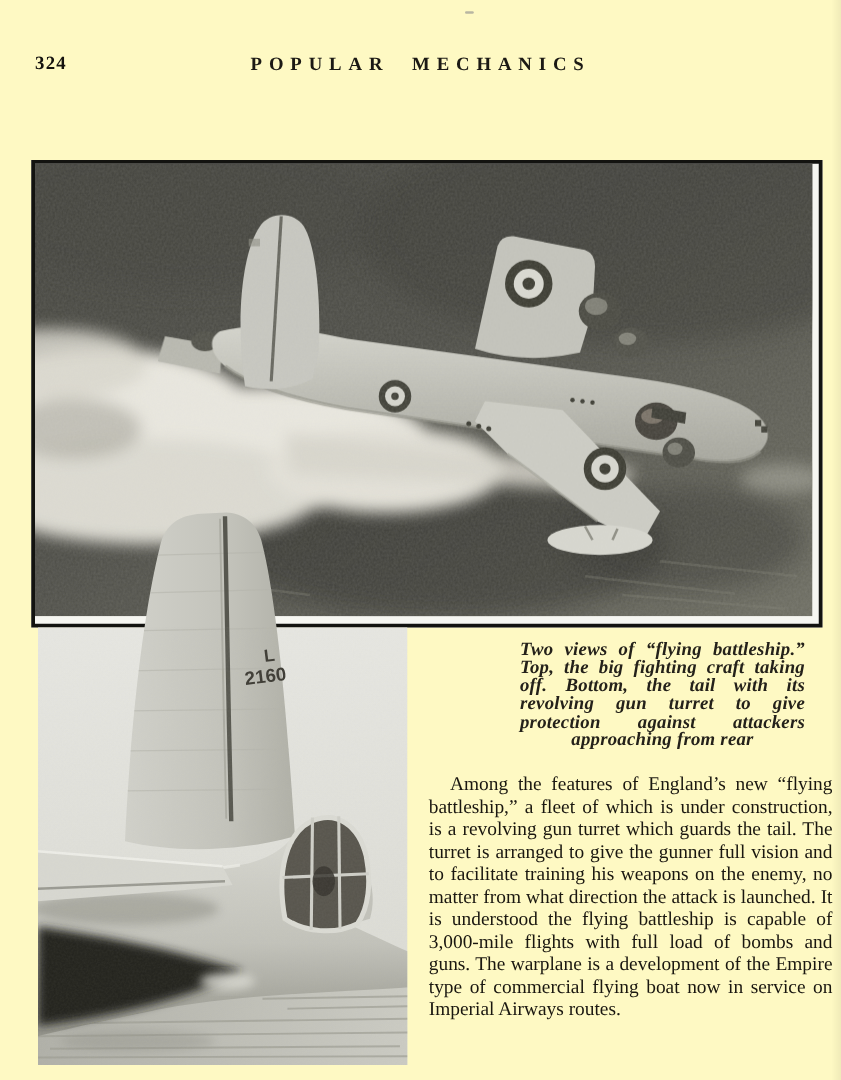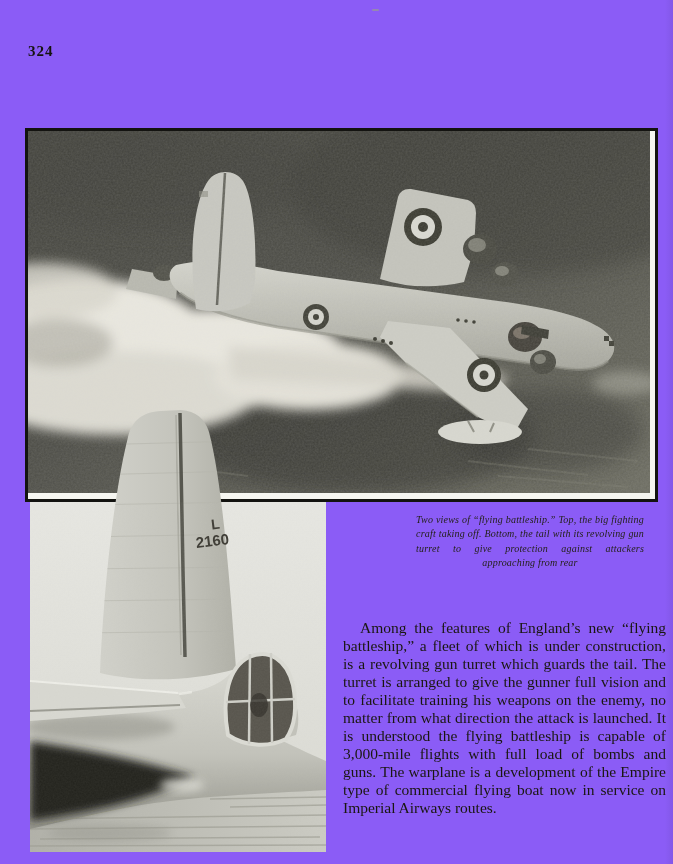--- a/index.html
+++ b/index.html
@@ -1,18 +1,18 @@
 <!DOCTYPE html>
 <html><head>
 <meta charset="utf-8">
 <style>
   html,body{margin:0;padding:0;background:#ffffff;}
   .page{
     position:relative;width:673px;height:864px;overflow:hidden;
-    background:#8b5cf6;
+    background:#fef9c3;
     font-family:"Liberation Serif", serif;color:#15130f;
   }
   .page::after{ 
     content:"";position:absolute;top:0;right:0;width:8px;height:100%;
     background:linear-gradient(to right, rgba(0,0,0,0), rgba(0,0,0,0.06));
     pointer-events:none;
   }
   .page-number{
     position:absolute;left:28px;top:43px;
     font-size:15px;font-weight:bold;letter-spacing:1px;
@@ -36,39 +36,40 @@
     border:3px solid #131310;background:#f6f6f1;
   }
   .photo-top svg{position:absolute;left:0;top:0;display:block;}
   .photo-bottom{
     position:absolute;left:30px;top:405px;width:296px;height:447px;
     z-index:5;
   }
   .photo-bottom svg{position:absolute;left:0;top:0;display:block;}
   .photo-caption{
     position:absolute;left:416px;top:513px;width:228px;
-    font-size:10px;font-weight:normal;font-style:italic;
+    font-size:15px;font-weight:bold;font-style:italic;
     line-height:14.4px;text-align:justify;text-align-last:center;
     color:#24211a;letter-spacing:.2px;
   }
   .article-body{
     position:absolute;left:343px;top:619px;width:323px;
     font-size:15.5px;line-height:17.95px;text-align:justify;
     color:#1a1710;
   }
   .article-body p{margin:0;text-indent:17px;}
 </style>
 </head>
 <body>
 
 <div class="page">
 
   <div class="scan-artifact"></div>
 
   <div class="page-number">324</div>
+  <div class="masthead">POPULAR MECHANICS</div>
 
   <div class="photo-top">
     <svg width="622" height="362" viewBox="0 0 622 362">
       <defs>
         <linearGradient id="waterGrad" x1="0" y1="0" x2="1" y2="1">
           <stop offset="0" stop-color="#44443e"></stop>
           <stop offset="0.45" stop-color="#4c4c46"></stop>
           <stop offset="1" stop-color="#6c6c61"></stop>
         </linearGradient>
         <linearGradient id="metalH" x1="0" y1="0" x2="0" y2="1">

